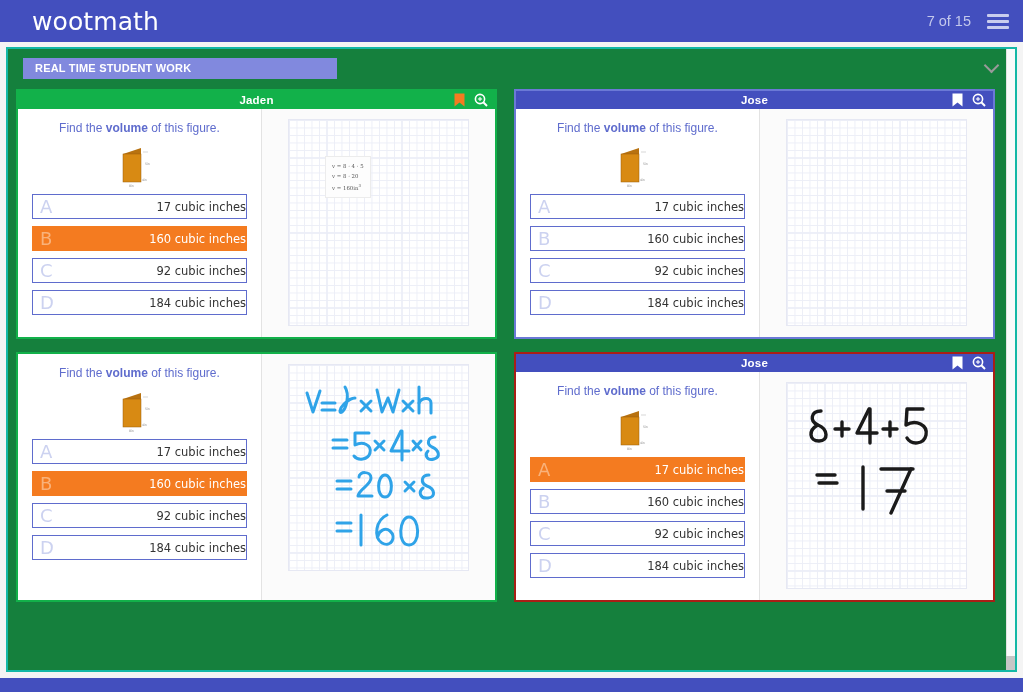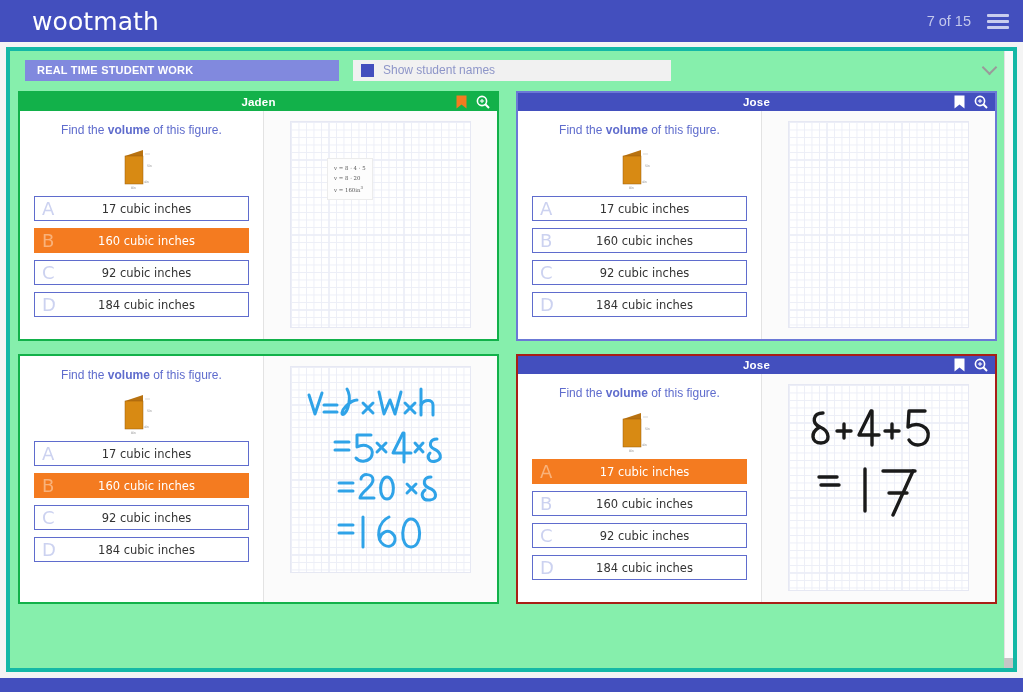--- a/index.html
+++ b/index.html
@@ -36,22 +36,22 @@
   
   .panel {
     position: absolute; top: 42px; left: 0;
     width: 1023px; height: 636px;
     background: #f4f4f4;
     padding: 5px 6px 6px 6px;
   }
   .panel-inner {
     position: relative;
     width: 1011px; height: 625px;
-    background: #86efac;
-    border: 4px solid #14b8a6;
+    background: #15803d;
+    border: 2px solid #14b8a6;
     overflow: hidden;
   }
 
   
   .toolbar {
     position: relative;
     height: 38px;
     display: flex; align-items: center;
     padding: 0 6px;
   }
@@ -163,21 +163,21 @@
   .opt-letter {
     position: absolute; left: 7px; top: 50%;
     transform: translateY(-52%);
     font-size: 18px;
     color: #ccd2f0;
     font-family: "DejaVu Sans", sans-serif;
   }
   .opt.selected .opt-letter { color: #f9b27a; }
   .opt-text {
     width: 100%;
-    text-align: center;
+    text-align: right;
     font-size: 11.5px;
     color: #333333;
     padding-left: 10px;
     font-family: "DejaVu Sans", sans-serif;
   }
   .opt.selected .opt-text { color: #ffffff; }
 
   .work-pane {
     flex: 1;
     border-left: 1px solid #e3e3e3;
@@ -246,24 +246,20 @@
     </div>
   </div>
 </div>
 
 <div class="panel">
   <div class="panel-inner">
 
     <div class="toolbar">
 
       <div class="tab-realtime">REAL TIME STUDENT WORK</div>
-      <div class="names-box">
-        <div class="chk"></div>
-        <div class="names-label">Show student names</div>
-      </div>
       <div class="chevron-wrap">
         <div class="chevron"></div>
       </div>
     </div>
 
     <div class="cards" id="cards-container">
         <div class="card b-green">
           <div class="card-head">
             <span class="card-name">Jaden</span>
             <span class="head-icons">

